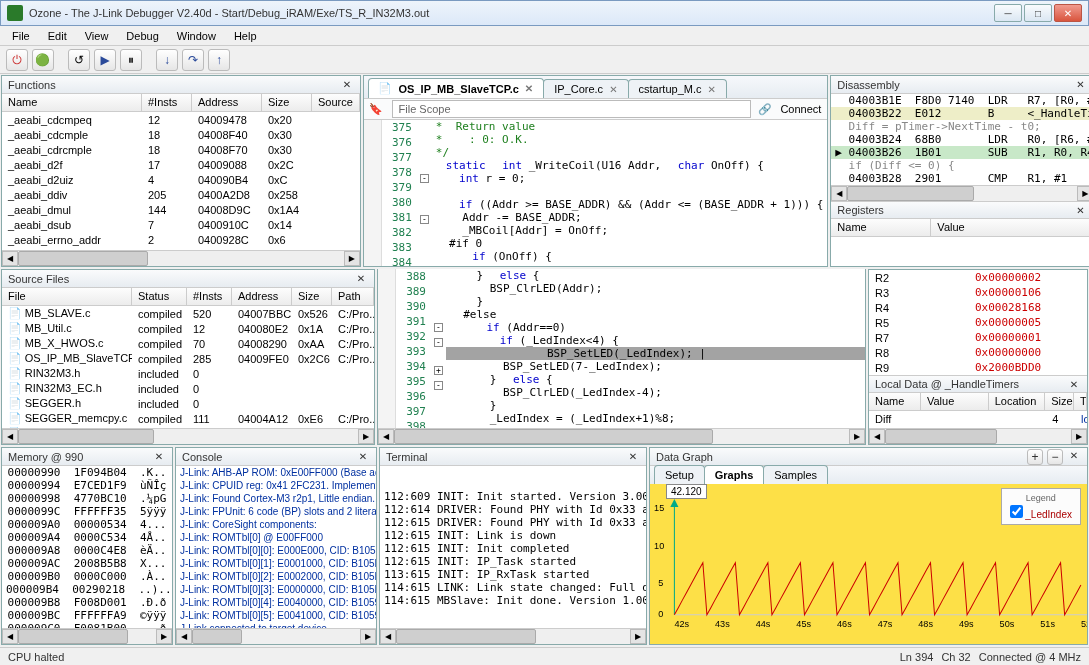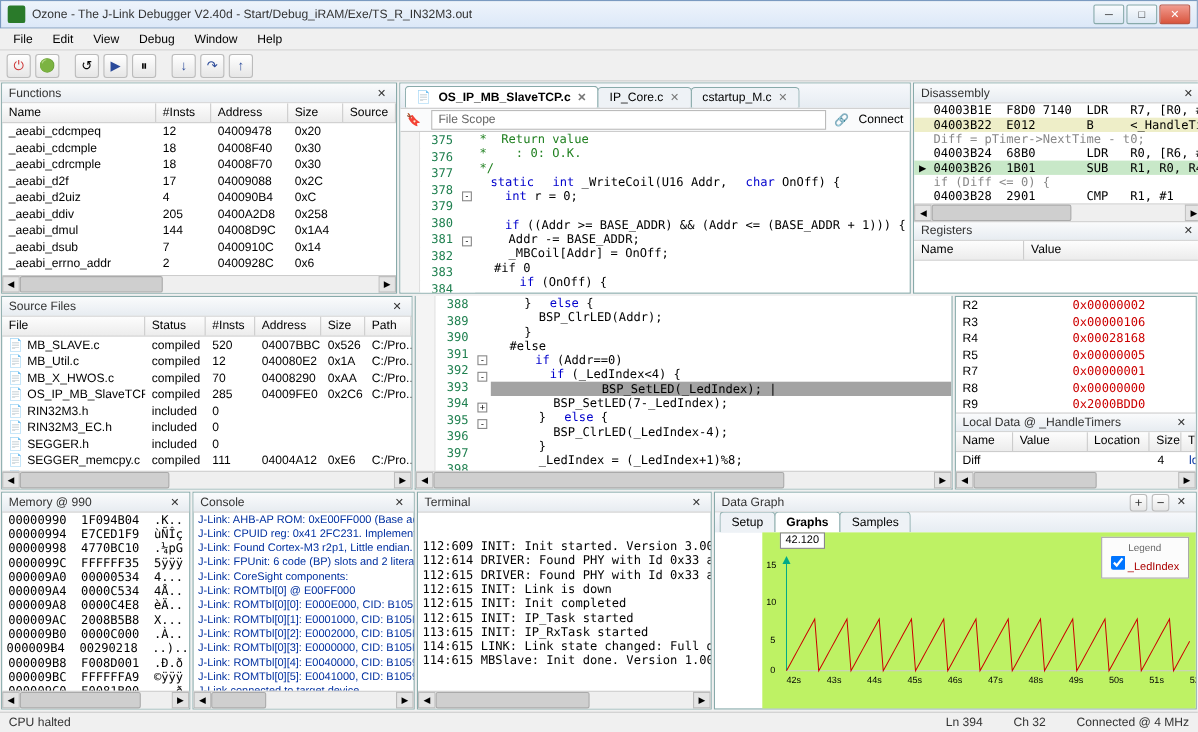--- a/index.html
+++ b/index.html
@@ -58,26 +58,26 @@
 .disasm-hl-yellow { background: #eeeec8; }
 .disasm-gray { color: #888; }
 
 .reg-val { color: #cc0000; font-family: Consolas, monospace; }
 
 .mono { font-family: Consolas, monospace; font-size: 11px; }
 .memline { white-space: pre; height: 13px; line-height: 13px; padding: 0 4px; text-align: center; }
 .termline { white-space: pre; height: 13px; line-height: 13px; padding: 0 4px; }
 .consline { white-space: nowrap; height: 13px; line-height: 13px; padding: 0 4px; color: #0030a0; font-size: 10px; }
 
-.graph-area { flex: 1; position: relative; background: #bef264; margin-left: 43px; }
+.graph-area { flex: 1; position: relative; background: #fde047; }
 .graph-svg { width: 100%; height: 100%; }
 .legend-box { position: absolute; right: 6px; top: 4px; border: 1px solid #aaa; background: #fcfcfc; padding: 4px 8px; font-size: 10px; }
 
 .statusbar { height: 18px; background: #f0f0f0; border-top: 1px solid #ccc; display: flex; align-items: center; padding: 0 8px; font-size: 11px; color: #333; }
-.status-right { margin-left: auto; display:flex; gap:28px;padding-left:42px;}
+.status-right { margin-left: auto; display:flex; gap:8px;padding-left:42px;}
 
 .localdata-panetitle { font-size: 11px; }
 .blue-link { color: #0030a0; }
 </style>
 </head>
 <body>
 
 <div class="titlebar">
   <span class="title-icon"></span>
   <span class="title-text">Ozone - The J-Link Debugger V2.40d - Start/Debug_iRAM/Exe/TS_R_IN32M3.out</span>

